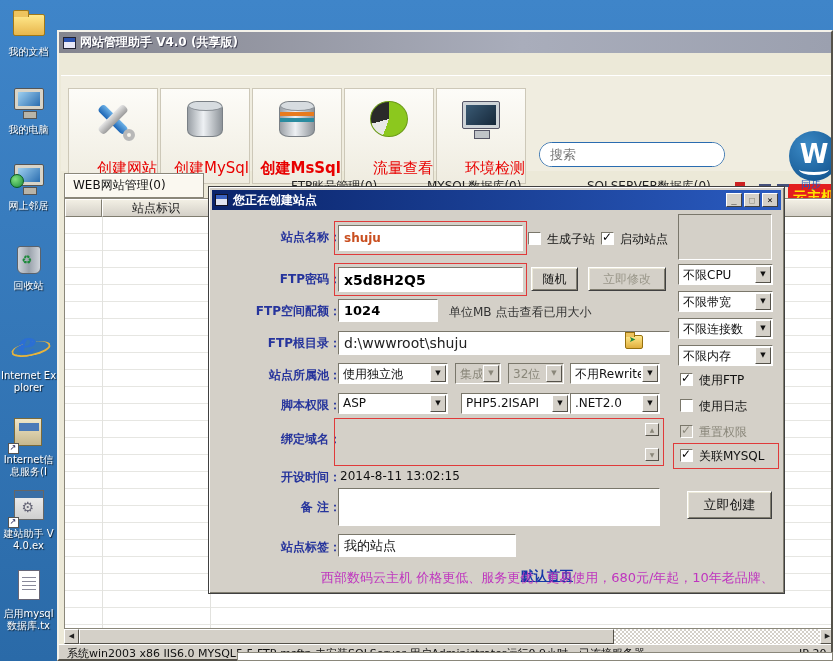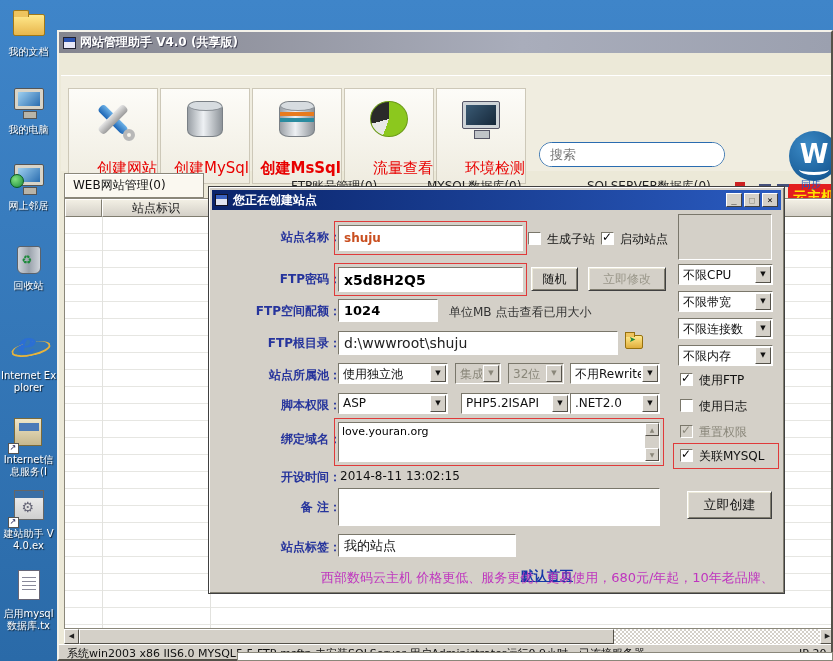--- a/index.html
+++ b/index.html
@@ -280,21 +280,21 @@
   <div class="redring" style="left:125px;top:76px;width:193px;height:33px;"></div>
   <input class="tin" style="left: 129px; top: 80px; width: 185px; height: 25px; font-size: 14px; font-weight: bold; color: rgb(0, 0, 0);" value="x5d8H2Q5">
   <div class="btn3d" style="left:322px;top:80px;width:47px;height:24px;line-height:22px;">随机</div>
   <div class="btn3d dim" style="left:379px;top:80px;width:78px;height:24px;line-height:22px;">立即修改</div>
 
   <div class="flabel" style="left:14px;top:116px;">FTP空间配额：</div>
   <input class="tin" style="left: 129px; top: 112px; width: 100px; height: 23px; font-size: 13px; font-weight: bold; color: rgb(0, 0, 0);" value="1024">
   <div class="hint" style="left:240px;top:117px;">单位MB 点击查看已用大小</div>
 
   <div class="flabel" style="left:14px;top:148px;">FTP根目录：</div>
-  <input class="tin" style="left: 129px; top: 144px; width: 280px; height: 24px; font-size: 14px; color: rgb(34, 34, 34);" value="d:\wwwroot\shuju">
+  <input class="tin" style="left: 129px; top: 144px; width: 332px; height: 24px; font-size: 14px; color: rgb(34, 34, 34);" value="d:\wwwroot\shuju">
   <div class="folder16" style="left:416px;top:148px;"></div>
 
   <div class="flabel" style="left:14px;top:180px;">站点所属池：</div>
   <div class="sel" style="left:129px;top:176px;width:110px;">
       <span class="sel-t">使用独立池</span>
       <span class="sel-b">▼</span>
     </div>
   <div class="sel dis" style="left:246px;top:176px;width:46px;">
       <span class="sel-t">集成</span>
       <span class="sel-b">▼</span>
@@ -317,21 +317,20 @@
       <span class="sel-t">PHP5.2ISAPI</span>
       <span class="sel-b">▼</span>
     </div>
   <div class="sel" style="left:361px;top:206px;width:90px;">
       <span class="sel-t">.NET2.0</span>
       <span class="sel-b">▼</span>
     </div>
 
   <div class="flabel" style="left:14px;top:244px;">绑定域名：</div>
   <div class="redring" style="left:125px;top:231px;width:330px;height:48px;"></div>
-  <textarea class="tin" style="left: 129px; top: 235px; width: 322px; height: 40px; font-size: 11px; padding: 2px 16px 2px 3px; resize: none;">love.youran.org</textarea>
   <div class="miniscroll" style="left:436px;top:236px;height:38px;width:14px;">
       <span style="top:0;">▲</span>
       <span style="bottom:0;">▼</span>
     </div>
 
   <div class="flabel" style="left:14px;top:282px;">开设时间：</div>
   <div class="statictxt" style="left:131px;top:282px;">2014-8-11 13:02:15</div>
 
   <div class="flabel" style="left:14px;top:312px;">备 注：</div>
   <textarea class="tin" style="left: 129px; top: 301px; width: 322px; height: 38px; font-size: 12px; padding: 2px 3px; resize: none;"></textarea>

